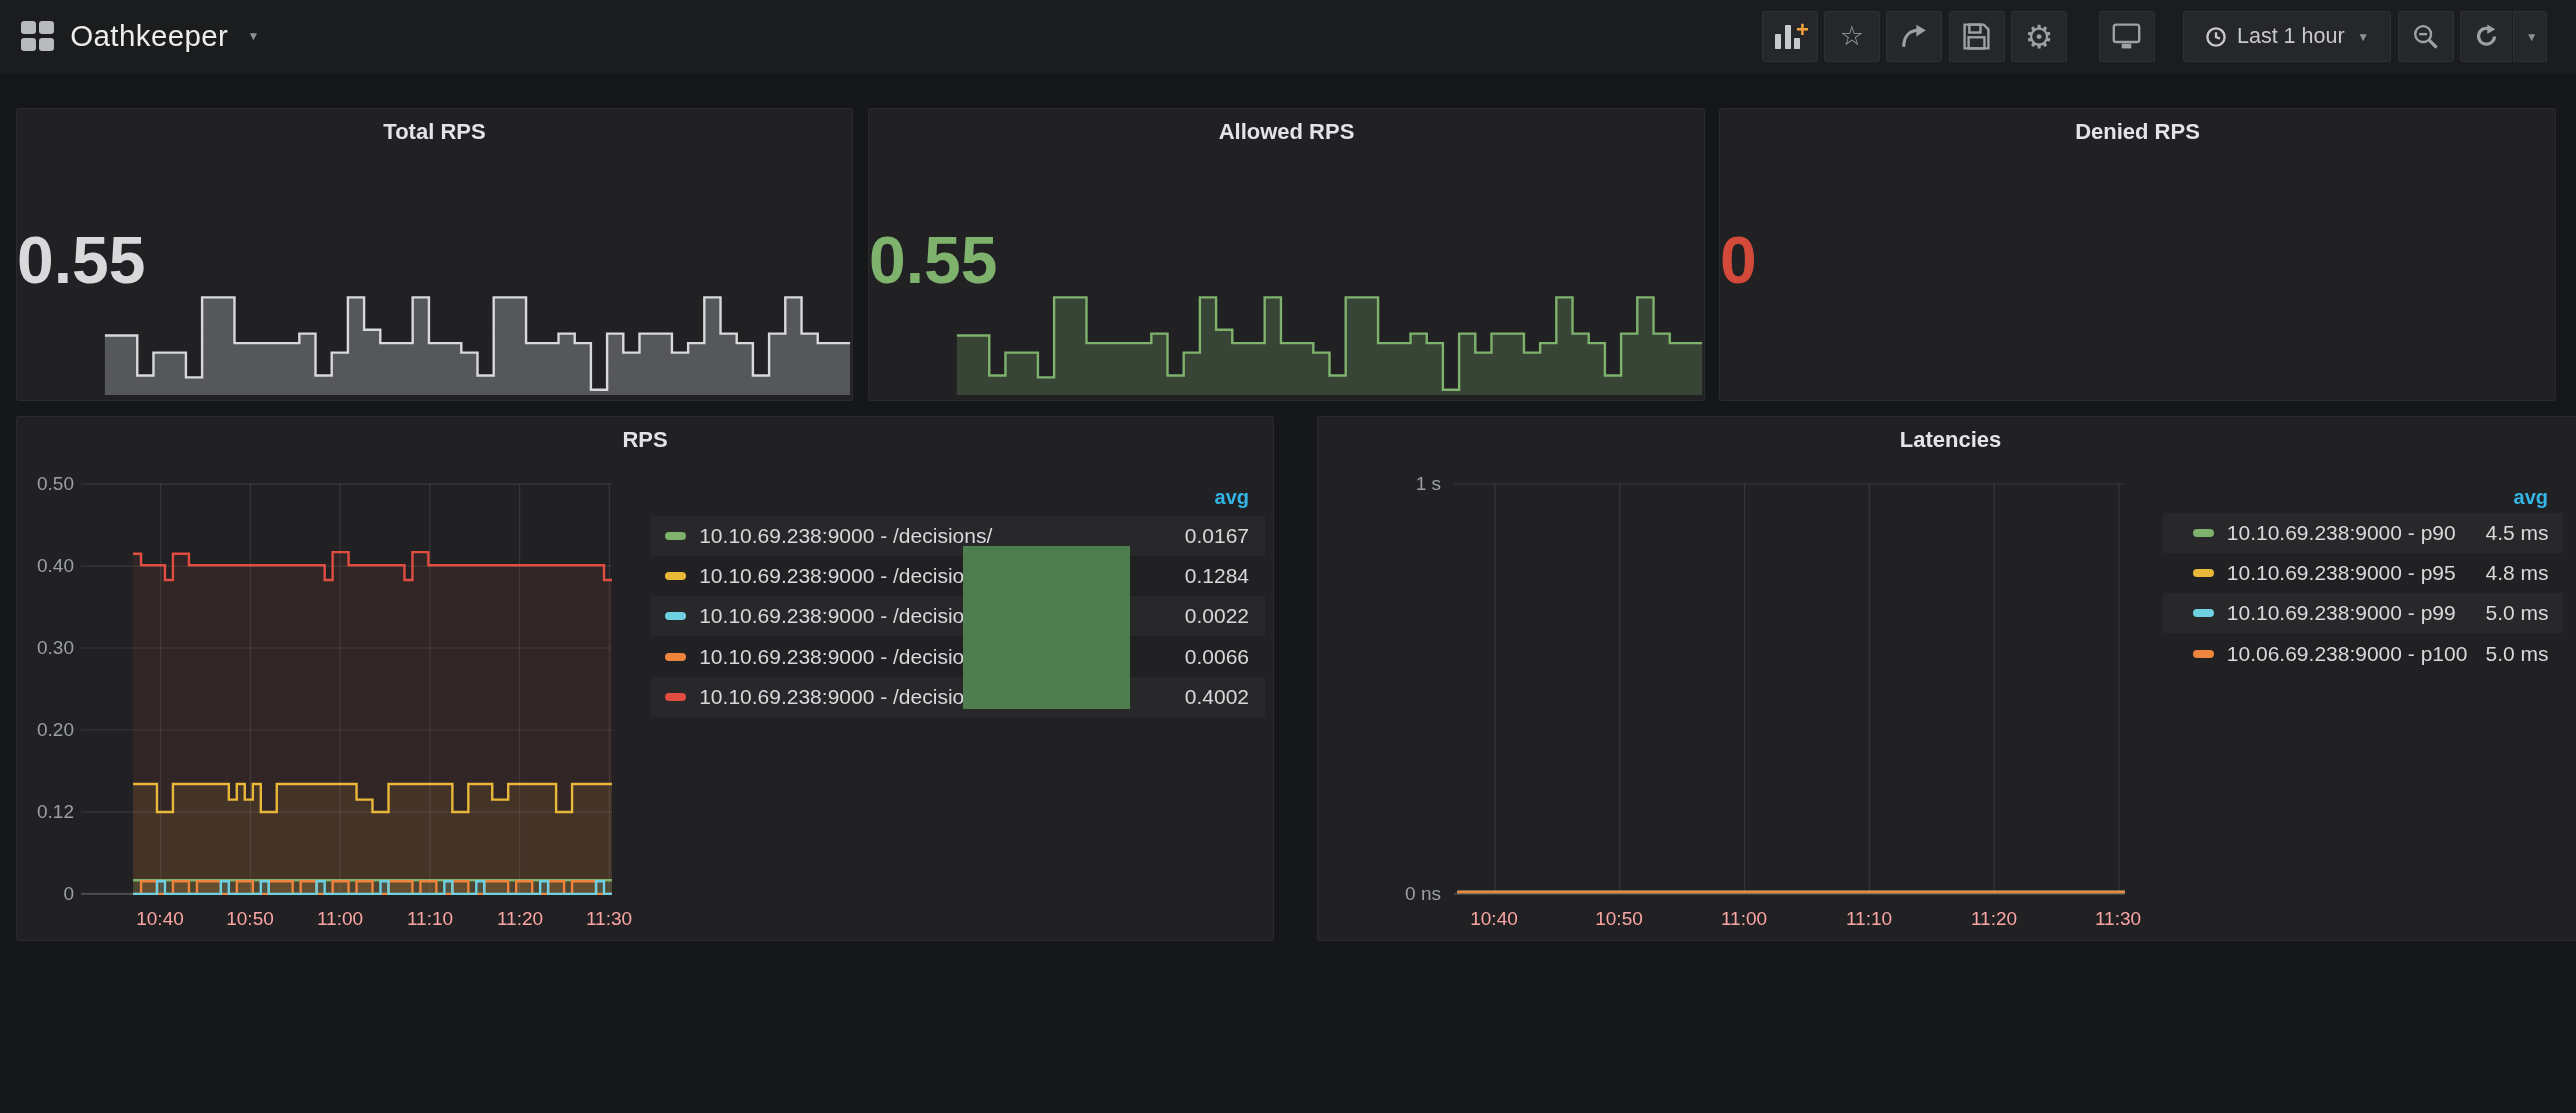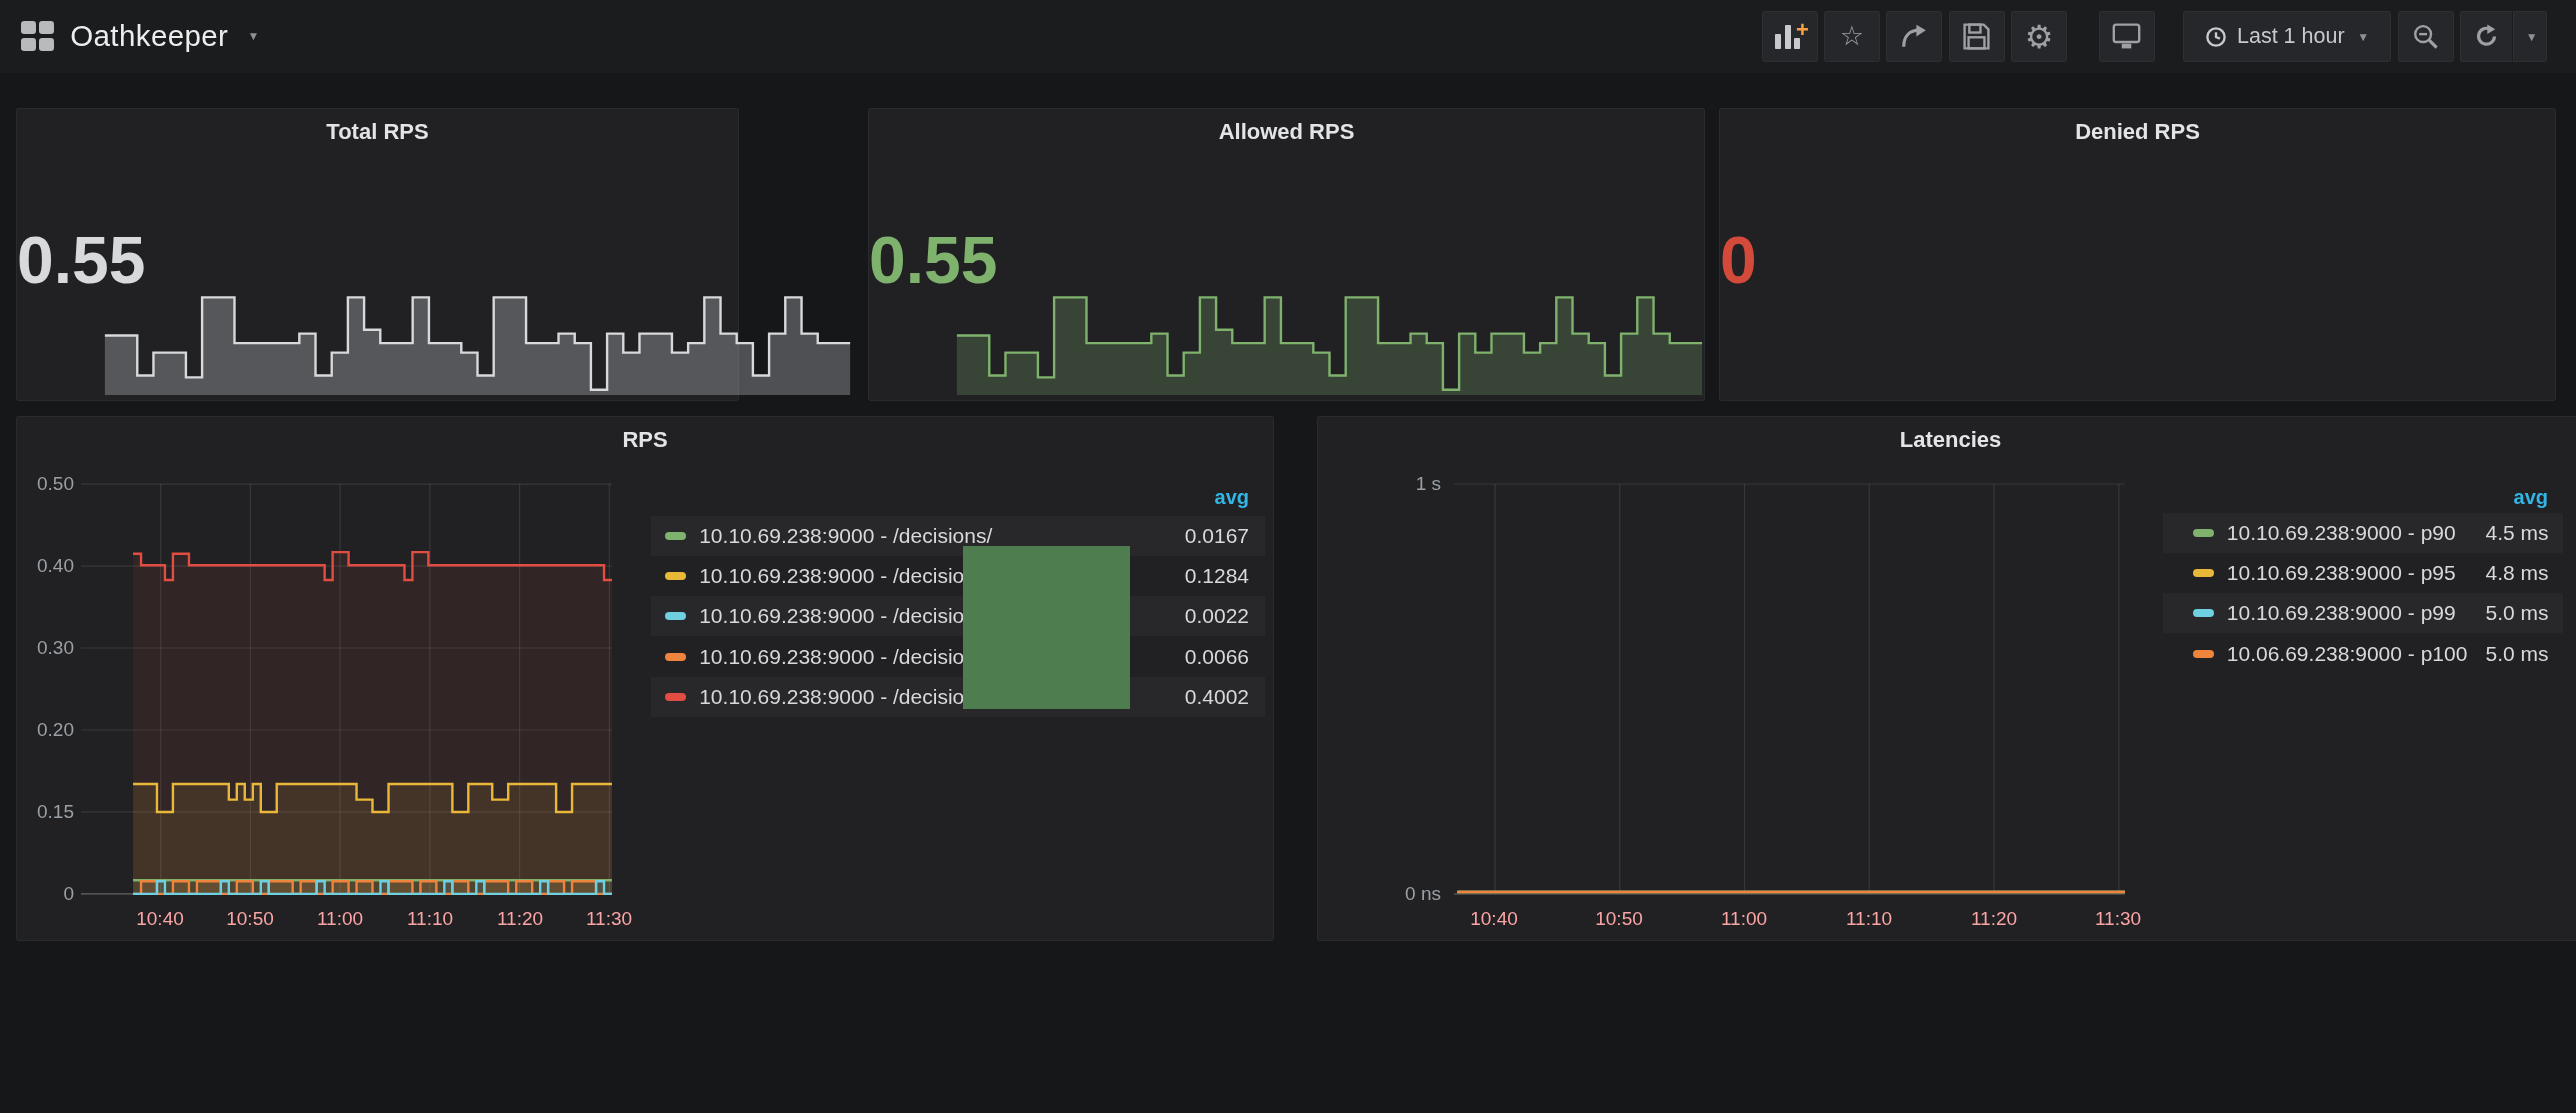--- a/index.html
+++ b/index.html
@@ -119,21 +119,21 @@
             <path d="M18 2 L28 8 L18 14 Z" fill="#9da0a5"></path>
           </svg>
         </div>
         <div class="tbtn refresh-caret">
           <span class="caret">▼</span>
         </div>
       </div>
     </div>
   </div>
 
-  <div class="panel" style="left:16px;top:108px;width:723px;height:293px;">
+  <div class="panel" style="left:16px;top:108px;width:837px;height:293px;">
     <div class="ptitle">Total RPS</div>
     <div class="bignum" style="color:#d8d9da">0.55</div>
     <svg class="spark" style="left:86px;bottom:4.8px;" width="749" height="100" viewBox="0 0 939 126">
         <path d="M0.0,51.0 L20.4,51.0 L20.4,51.0 L40.8,51.0 L40.8,101.4 L61.2,101.4 L61.2,72.6 L81.7,72.6 L81.7,72.6 L102.1,72.6 L102.1,103.8 L122.5,103.8 L122.5,3.0 L142.9,3.0 L142.9,3.0 L163.3,3.0 L163.3,60.6 L183.7,60.6 L183.7,60.6 L204.1,60.6 L204.1,60.6 L224.5,60.6 L224.5,60.6 L245.0,60.6 L245.0,48.6 L265.4,48.6 L265.4,101.4 L285.8,101.4 L285.8,72.6 L306.2,72.6 L306.2,3.0 L326.6,3.0 L326.6,43.8 L347.0,43.8 L347.0,60.6 L367.4,60.6 L367.4,60.6 L387.8,60.6 L387.8,3.0 L408.3,3.0 L408.3,60.6 L428.7,60.6 L428.7,60.6 L449.1,60.6 L449.1,72.6 L469.5,72.6 L469.5,101.4 L489.9,101.4 L489.9,3.0 L510.3,3.0 L510.3,3.0 L530.7,3.0 L530.7,60.6 L551.2,60.6 L551.2,60.6 L571.6,60.6 L571.6,48.6 L592.0,48.6 L592.0,60.6 L612.4,60.6 L612.4,119.4 L632.8,119.4 L632.8,48.6 L653.2,48.6 L653.2,72.6 L673.6,72.6 L673.6,48.6 L694.0,48.6 L694.0,48.6 L714.5,48.6 L714.5,72.6 L734.9,72.6 L734.9,60.6 L755.3,60.6 L755.3,3.0 L775.7,3.0 L775.7,48.6 L796.1,48.6 L796.1,60.6 L816.5,60.6 L816.5,101.4 L836.9,101.4 L836.9,48.6 L857.3,48.6 L857.3,3.0 L877.8,3.0 L877.8,48.6 L898.2,48.6 L898.2,60.6 L918.6,60.6 L918.6,60.6 L939.0,60.6 L939,126 L0,126 Z" fill="rgba(210,213,219,0.30)"></path>
         <path d="M0.0,51.0 L20.4,51.0 L20.4,51.0 L40.8,51.0 L40.8,101.4 L61.2,101.4 L61.2,72.6 L81.7,72.6 L81.7,72.6 L102.1,72.6 L102.1,103.8 L122.5,103.8 L122.5,3.0 L142.9,3.0 L142.9,3.0 L163.3,3.0 L163.3,60.6 L183.7,60.6 L183.7,60.6 L204.1,60.6 L204.1,60.6 L224.5,60.6 L224.5,60.6 L245.0,60.6 L245.0,48.6 L265.4,48.6 L265.4,101.4 L285.8,101.4 L285.8,72.6 L306.2,72.6 L306.2,3.0 L326.6,3.0 L326.6,43.8 L347.0,43.8 L347.0,60.6 L367.4,60.6 L367.4,60.6 L387.8,60.6 L387.8,3.0 L408.3,3.0 L408.3,60.6 L428.7,60.6 L428.7,60.6 L449.1,60.6 L449.1,72.6 L469.5,72.6 L469.5,101.4 L489.9,101.4 L489.9,3.0 L510.3,3.0 L510.3,3.0 L530.7,3.0 L530.7,60.6 L551.2,60.6 L551.2,60.6 L571.6,60.6 L571.6,48.6 L592.0,48.6 L592.0,60.6 L612.4,60.6 L612.4,119.4 L632.8,119.4 L632.8,48.6 L653.2,48.6 L653.2,72.6 L673.6,72.6 L673.6,48.6 L694.0,48.6 L694.0,48.6 L714.5,48.6 L714.5,72.6 L734.9,72.6 L734.9,60.6 L755.3,60.6 L755.3,3.0 L775.7,3.0 L775.7,48.6 L796.1,48.6 L796.1,60.6 L816.5,60.6 L816.5,101.4 L836.9,101.4 L836.9,48.6 L857.3,48.6 L857.3,3.0 L877.8,3.0 L877.8,48.6 L898.2,48.6 L898.2,60.6 L918.6,60.6 L918.6,60.6 L939.0,60.6" fill="none" stroke="#d8d9da" stroke-width="3"></path>
       </svg>
   </div>
 
   <div class="panel" style="left:868px;top:108px;width:837px;height:293px;">
     <div class="ptitle">Allowed RPS</div>
@@ -175,21 +175,21 @@
         <path d="M65.3,496.8 L75.3,496.8 L75.3,496.8 L85.3,496.8 L85.3,496.8 L95.3,496.8 L95.3,496.8 L105.3,496.8 L105.3,496.8 L115.3,496.8 L115.3,496.8 L125.3,496.8 L125.3,496.8 L135.4,496.8 L135.4,496.8 L145.4,496.8 L145.4,496.8 L155.4,496.8 L155.4,496.8 L165.4,496.8 L165.4,496.8 L175.4,496.8 L175.4,496.8 L185.4,496.8 L185.4,496.8 L195.4,496.8 L195.4,496.8 L205.4,496.8 L205.4,496.8 L215.5,496.8 L215.5,496.8 L225.5,496.8 L225.5,496.8 L235.5,496.8 L235.5,496.8 L245.5,496.8 L245.5,496.8 L255.5,496.8 L255.5,496.8 L265.5,496.8 L265.5,496.8 L275.5,496.8 L275.5,496.8 L285.5,496.8 L285.5,496.8 L295.5,496.8 L295.5,496.8 L305.6,496.8 L305.6,496.8 L315.6,496.8 L315.6,496.8 L325.6,496.8 L325.6,496.8 L335.6,496.8 L335.6,496.8 L345.6,496.8 L345.6,496.8 L355.6,496.8 L355.6,496.8 L365.6,496.8 L365.6,496.8 L375.6,496.8 L375.6,496.8 L385.7,496.8 L385.7,496.8 L395.7,496.8 L395.7,496.8 L405.7,496.8 L405.7,496.8 L415.7,496.8 L415.7,496.8 L425.7,496.8 L425.7,496.8 L435.7,496.8 L435.7,496.8 L445.7,496.8 L445.7,496.8 L455.7,496.8 L455.7,496.8 L465.8,496.8 L465.8,496.8 L475.8,496.8 L475.8,496.8 L485.8,496.8 L485.8,496.8 L495.8,496.8 L495.8,496.8 L505.8,496.8 L505.8,496.8 L515.8,496.8 L515.8,496.8 L525.8,496.8 L525.8,496.8 L535.8,496.8 L535.8,496.8 L545.9,496.8 L545.9,496.8 L555.9,496.8 L555.9,496.8 L565.9,496.8 L565.9,496.8 L575.9,496.8 L575.9,496.8 L585.9,496.8 L585.9,496.8 L595.9,496.8 L595.9,496.8 L605.9,496.8 L605.9,496.8 L615.9,496.8 L615.9,496.8 L626.0,496.8 L626.0,496.8 L636.0,496.8 L636.0,496.8 L646.0,496.8 L646.0,496.8 L656.0,496.8 L656.0,496.8 L666.0,496.8" fill="none" stroke="#7eb26d" stroke-width="3"></path>
         <path d="M65.3,514.0 L75.3,514.0 L75.3,498.1 L85.3,498.1 L85.3,498.1 L95.3,498.1 L95.3,514.0 L105.3,514.0 L105.3,514.0 L115.3,514.0 L115.3,498.1 L125.3,498.1 L125.3,498.1 L135.4,498.1 L135.4,514.0 L145.4,514.0 L145.4,498.1 L155.4,498.1 L155.4,498.1 L165.4,498.1 L165.4,498.1 L175.4,498.1 L175.4,514.0 L185.4,514.0 L185.4,514.0 L195.4,514.0 L195.4,498.1 L205.4,498.1 L205.4,498.1 L215.5,498.1 L215.5,514.0 L225.5,514.0 L225.5,514.0 L235.5,514.0 L235.5,498.1 L245.5,498.1 L245.5,498.1 L255.5,498.1 L255.5,498.1 L265.5,498.1 L265.5,514.0 L275.5,514.0 L275.5,498.1 L285.5,498.1 L285.5,498.1 L295.5,498.1 L295.5,514.0 L305.6,514.0 L305.6,514.0 L315.6,514.0 L315.6,498.1 L325.6,498.1 L325.6,498.1 L335.6,498.1 L335.6,514.0 L345.6,514.0 L345.6,498.1 L355.6,498.1 L355.6,498.1 L365.6,498.1 L365.6,514.0 L375.6,514.0 L375.6,514.0 L385.7,514.0 L385.7,498.1 L395.7,498.1 L395.7,498.1 L405.7,498.1 L405.7,498.1 L415.7,498.1 L415.7,514.0 L425.7,514.0 L425.7,498.1 L435.7,498.1 L435.7,498.1 L445.7,498.1 L445.7,514.0 L455.7,514.0 L455.7,514.0 L465.8,514.0 L465.8,498.1 L475.8,498.1 L475.8,498.1 L485.8,498.1 L485.8,514.0 L495.8,514.0 L495.8,514.0 L505.8,514.0 L505.8,498.1 L515.8,498.1 L515.8,498.1 L525.8,498.1 L525.8,498.1 L535.8,498.1 L535.8,514.0 L545.9,514.0 L545.9,498.1 L555.9,498.1 L555.9,498.1 L565.9,498.1 L565.9,514.0 L575.9,514.0 L575.9,514.0 L585.9,514.0 L585.9,498.1 L595.9,498.1 L595.9,498.1 L605.9,498.1 L605.9,514.0 L615.9,514.0 L615.9,498.1 L626.0,498.1 L626.0,498.1 L636.0,498.1 L636.0,498.1 L646.0,498.1 L646.0,514.0 L656.0,514.0 L656.0,514.0 L666.0,514.0 L666,514 L65.3,514 Z" fill="#ef843c" fill-opacity="0.14"></path>
         <path d="M65.3,514.0 L75.3,514.0 L75.3,498.1 L85.3,498.1 L85.3,498.1 L95.3,498.1 L95.3,514.0 L105.3,514.0 L105.3,514.0 L115.3,514.0 L115.3,498.1 L125.3,498.1 L125.3,498.1 L135.4,498.1 L135.4,514.0 L145.4,514.0 L145.4,498.1 L155.4,498.1 L155.4,498.1 L165.4,498.1 L165.4,498.1 L175.4,498.1 L175.4,514.0 L185.4,514.0 L185.4,514.0 L195.4,514.0 L195.4,498.1 L205.4,498.1 L205.4,498.1 L215.5,498.1 L215.5,514.0 L225.5,514.0 L225.5,514.0 L235.5,514.0 L235.5,498.1 L245.5,498.1 L245.5,498.1 L255.5,498.1 L255.5,498.1 L265.5,498.1 L265.5,514.0 L275.5,514.0 L275.5,498.1 L285.5,498.1 L285.5,498.1 L295.5,498.1 L295.5,514.0 L305.6,514.0 L305.6,514.0 L315.6,514.0 L315.6,498.1 L325.6,498.1 L325.6,498.1 L335.6,498.1 L335.6,514.0 L345.6,514.0 L345.6,498.1 L355.6,498.1 L355.6,498.1 L365.6,498.1 L365.6,514.0 L375.6,514.0 L375.6,514.0 L385.7,514.0 L385.7,498.1 L395.7,498.1 L395.7,498.1 L405.7,498.1 L405.7,498.1 L415.7,498.1 L415.7,514.0 L425.7,514.0 L425.7,498.1 L435.7,498.1 L435.7,498.1 L445.7,498.1 L445.7,514.0 L455.7,514.0 L455.7,514.0 L465.8,514.0 L465.8,498.1 L475.8,498.1 L475.8,498.1 L485.8,498.1 L485.8,514.0 L495.8,514.0 L495.8,514.0 L505.8,514.0 L505.8,498.1 L515.8,498.1 L515.8,498.1 L525.8,498.1 L525.8,498.1 L535.8,498.1 L535.8,514.0 L545.9,514.0 L545.9,498.1 L555.9,498.1 L555.9,498.1 L565.9,498.1 L565.9,514.0 L575.9,514.0 L575.9,514.0 L585.9,514.0 L585.9,498.1 L595.9,498.1 L595.9,498.1 L605.9,498.1 L605.9,514.0 L615.9,514.0 L615.9,498.1 L626.0,498.1 L626.0,498.1 L636.0,498.1 L636.0,498.1 L646.0,498.1 L646.0,514.0 L656.0,514.0 L656.0,514.0 L666.0,514.0" fill="none" stroke="#ef843c" stroke-width="3"></path>
         <path d="M65.3,514.0 L75.3,514.0 L75.3,514.0 L85.3,514.0 L85.3,514.0 L95.3,514.0 L95.3,498.1 L105.3,498.1 L105.3,514.0 L115.3,514.0 L115.3,514.0 L125.3,514.0 L125.3,514.0 L135.4,514.0 L135.4,514.0 L145.4,514.0 L145.4,514.0 L155.4,514.0 L155.4,514.0 L165.4,514.0 L165.4,514.0 L175.4,514.0 L175.4,498.1 L185.4,498.1 L185.4,514.0 L195.4,514.0 L195.4,514.0 L205.4,514.0 L205.4,514.0 L215.5,514.0 L215.5,514.0 L225.5,514.0 L225.5,498.1 L235.5,498.1 L235.5,514.0 L245.5,514.0 L245.5,514.0 L255.5,514.0 L255.5,514.0 L265.5,514.0 L265.5,514.0 L275.5,514.0 L275.5,514.0 L285.5,514.0 L285.5,514.0 L295.5,514.0 L295.5,498.1 L305.6,498.1 L305.6,514.0 L315.6,514.0 L315.6,514.0 L325.6,514.0 L325.6,514.0 L335.6,514.0 L335.6,514.0 L345.6,514.0 L345.6,514.0 L355.6,514.0 L355.6,514.0 L365.6,514.0 L365.6,514.0 L375.6,514.0 L375.6,498.1 L385.7,498.1 L385.7,514.0 L395.7,514.0 L395.7,514.0 L405.7,514.0 L405.7,514.0 L415.7,514.0 L415.7,514.0 L425.7,514.0 L425.7,514.0 L435.7,514.0 L435.7,514.0 L445.7,514.0 L445.7,514.0 L455.7,514.0 L455.7,498.1 L465.8,498.1 L465.8,514.0 L475.8,514.0 L475.8,514.0 L485.8,514.0 L485.8,514.0 L495.8,514.0 L495.8,498.1 L505.8,498.1 L505.8,514.0 L515.8,514.0 L515.8,514.0 L525.8,514.0 L525.8,514.0 L535.8,514.0 L535.8,514.0 L545.9,514.0 L545.9,514.0 L555.9,514.0 L555.9,514.0 L565.9,514.0 L565.9,514.0 L575.9,514.0 L575.9,498.1 L585.9,498.1 L585.9,514.0 L595.9,514.0 L595.9,514.0 L605.9,514.0 L605.9,514.0 L615.9,514.0 L615.9,514.0 L626.0,514.0 L626.0,514.0 L636.0,514.0 L636.0,514.0 L646.0,514.0 L646.0,498.1 L656.0,498.1 L656.0,514.0 L666.0,514.0 L666,514 L65.3,514 Z" fill="#6ed0e0" fill-opacity="0.1"></path>
         <path d="M65.3,514.0 L75.3,514.0 L75.3,514.0 L85.3,514.0 L85.3,514.0 L95.3,514.0 L95.3,498.1 L105.3,498.1 L105.3,514.0 L115.3,514.0 L115.3,514.0 L125.3,514.0 L125.3,514.0 L135.4,514.0 L135.4,514.0 L145.4,514.0 L145.4,514.0 L155.4,514.0 L155.4,514.0 L165.4,514.0 L165.4,514.0 L175.4,514.0 L175.4,498.1 L185.4,498.1 L185.4,514.0 L195.4,514.0 L195.4,514.0 L205.4,514.0 L205.4,514.0 L215.5,514.0 L215.5,514.0 L225.5,514.0 L225.5,498.1 L235.5,498.1 L235.5,514.0 L245.5,514.0 L245.5,514.0 L255.5,514.0 L255.5,514.0 L265.5,514.0 L265.5,514.0 L275.5,514.0 L275.5,514.0 L285.5,514.0 L285.5,514.0 L295.5,514.0 L295.5,498.1 L305.6,498.1 L305.6,514.0 L315.6,514.0 L315.6,514.0 L325.6,514.0 L325.6,514.0 L335.6,514.0 L335.6,514.0 L345.6,514.0 L345.6,514.0 L355.6,514.0 L355.6,514.0 L365.6,514.0 L365.6,514.0 L375.6,514.0 L375.6,498.1 L385.7,498.1 L385.7,514.0 L395.7,514.0 L395.7,514.0 L405.7,514.0 L405.7,514.0 L415.7,514.0 L415.7,514.0 L425.7,514.0 L425.7,514.0 L435.7,514.0 L435.7,514.0 L445.7,514.0 L445.7,514.0 L455.7,514.0 L455.7,498.1 L465.8,498.1 L465.8,514.0 L475.8,514.0 L475.8,514.0 L485.8,514.0 L485.8,514.0 L495.8,514.0 L495.8,498.1 L505.8,498.1 L505.8,514.0 L515.8,514.0 L515.8,514.0 L525.8,514.0 L525.8,514.0 L535.8,514.0 L535.8,514.0 L545.9,514.0 L545.9,514.0 L555.9,514.0 L555.9,514.0 L565.9,514.0 L565.9,514.0 L575.9,514.0 L575.9,498.1 L585.9,498.1 L585.9,514.0 L595.9,514.0 L595.9,514.0 L605.9,514.0 L605.9,514.0 L615.9,514.0 L615.9,514.0 L626.0,514.0 L626.0,514.0 L636.0,514.0 L636.0,514.0 L646.0,514.0 L646.0,498.1 L656.0,498.1 L656.0,514.0 L666.0,514.0" fill="none" stroke="#6ed0e0" stroke-width="3"></path>
       </svg>
       <div class="ylab" style="left: 0px; width: 57px; top: 67px;">0.50</div>
       <div class="ylab" style="left: 0px; width: 57px; top: 149px;">0.40</div>
       <div class="ylab" style="left: 0px; width: 57px; top: 231px;">0.30</div>
       <div class="ylab" style="left: 0px; width: 57px; top: 313px;">0.20</div>
-      <div class="ylab" style="left: 0px; width: 57px; top: 395px;">0.15</div>
+      <div class="ylab" style="left: 0px; width: 57px; top: 395px;">0.12</div>
       <div class="ylab" style="left: 0px; width: 57px; top: 477px;">0</div>
       <div class="xlab" style="left: 143px; top: 491px;">10:40</div>
       <div class="xlab" style="left: 233px; top: 491px;">10:50</div>
       <div class="xlab" style="left: 323px; top: 491px;">11:00</div>
       <div class="xlab" style="left: 413px; top: 491px;">11:10</div>
       <div class="xlab" style="left: 503px; top: 491px;">11:20</div>
       <div class="xlab" style="left: 592px; top: 491px;">11:30</div>
       <div class="legend-header" style="left: 634px; width: 598px; top: 69px;">avg</div>
       <div class="lrow" style="left: 634px; width: 614px; height: 40px; top: 99px; padding-left: 14.4px; box-sizing: border-box; background: rgba(255, 255, 255, 0.035);">
         <span class="lswatch" style="background: rgb(126, 178, 109);"></span>

